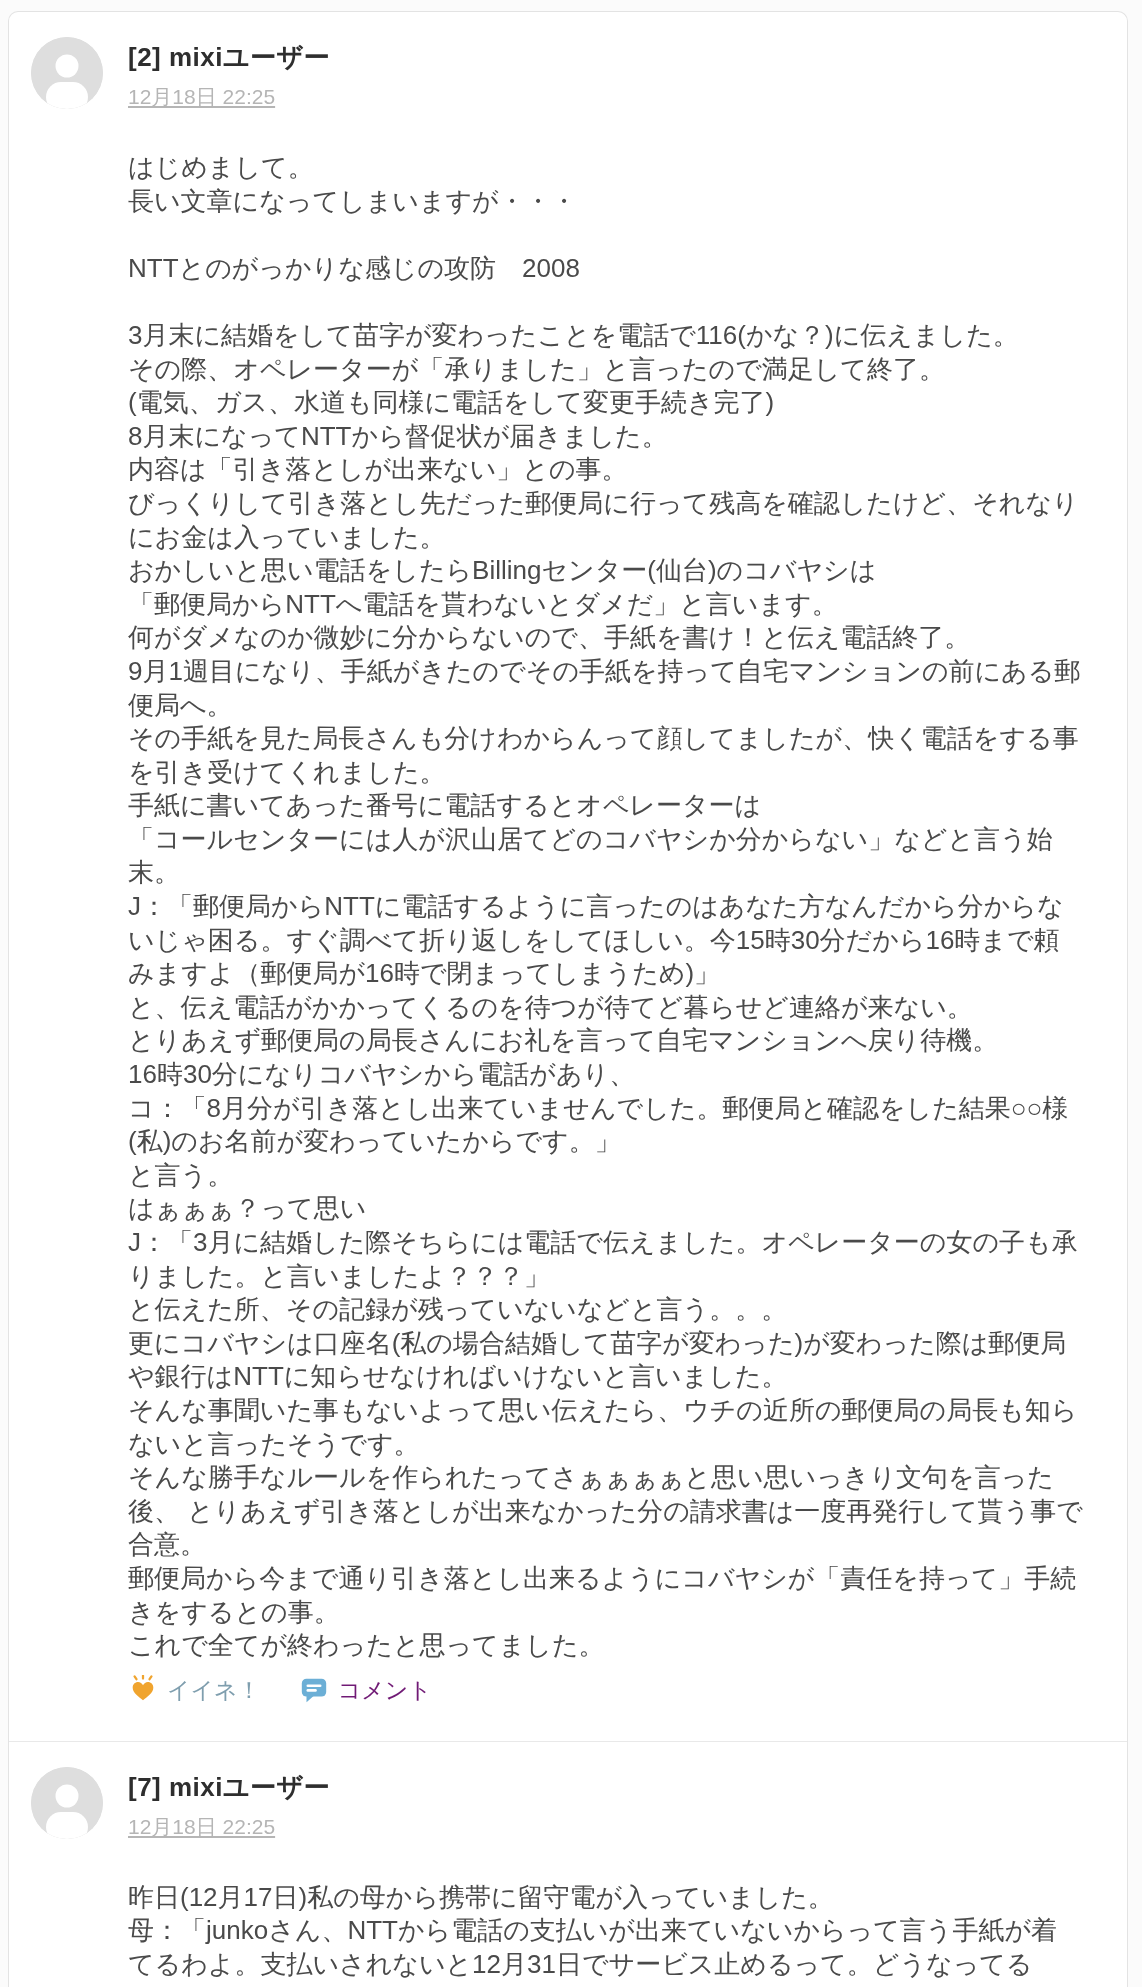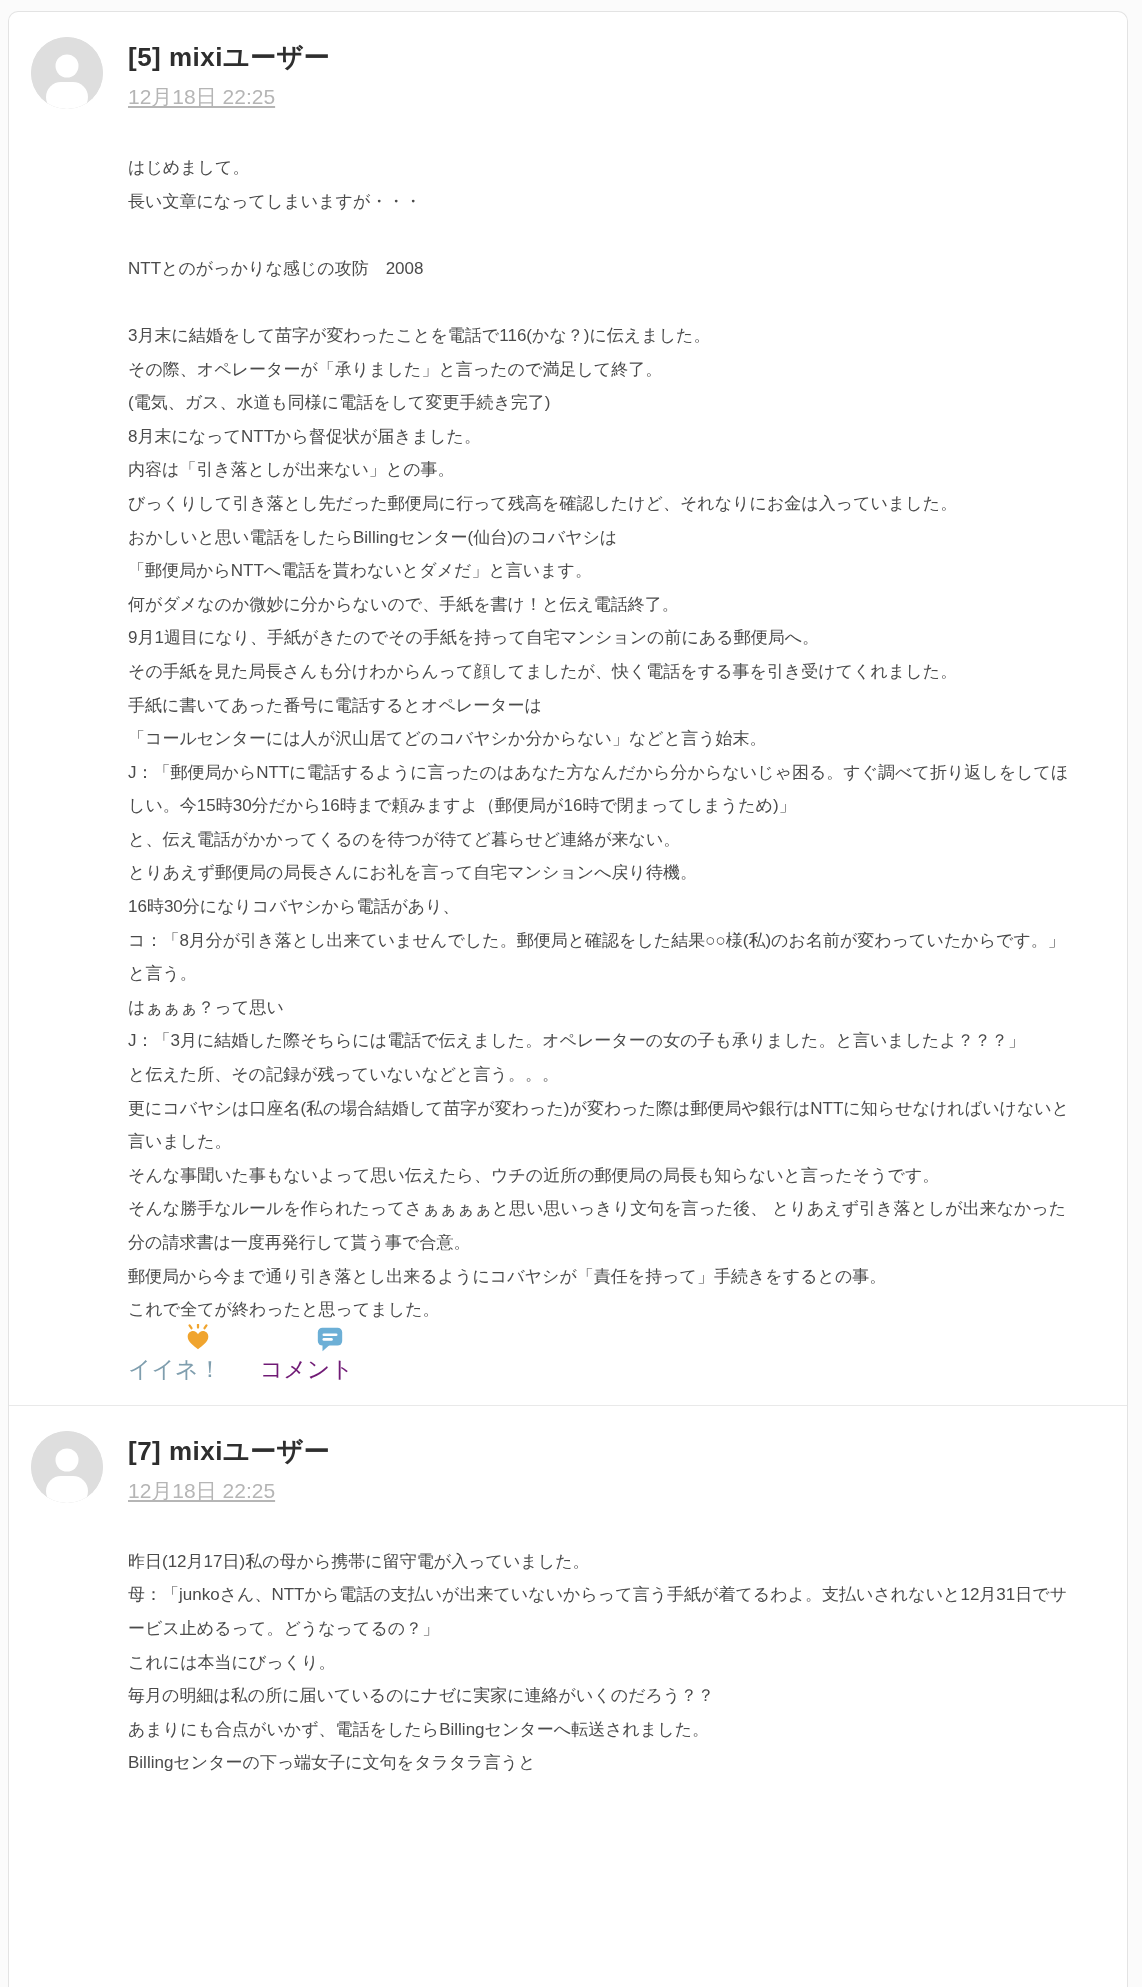--- a/index.html
+++ b/index.html
@@ -25,28 +25,28 @@
   }
   .avatar svg { display: block; }
   .head-text { margin-left: 25px; padding-top: 3px; }
   .author {
     margin: 0; font-size: 26px; font-weight: bold; color: #2e2e2e;
     letter-spacing: 0.5px; cursor: pointer;
   }
   .date { margin-top: 8px; font-size: 21px; color: #b5b5b5; text-decoration: underline; }
   .comment-body {
     margin: 40px 44px 0 119px;
-    font-size: 17px; line-height: 33.6px; color: #4a4a4a;
+    font-size: 26px; line-height: 33.6px; color: #4a4a4a;
     white-space: pre-line;
     word-break: normal; overflow-wrap: break-word;
   }
   .actions { display: flex; align-items: center; margin: 12px 44px 0 119px; height: 32px; }
   .action {
-    display: flex; align-items: flex-end; cursor: pointer;
-    text-decoration: none; margin-right: 38px; flex-direction: column;
+    display: flex; align-items: flex-start; cursor: pointer;
+    text-decoration: none; margin-right: 38px;
   }
   .action .icon { display: block; margin-right: 9px; }
   .action .icon svg { display: block; }
   .label-like { font-size: 23px; color: #7f9eae; }
   .label-comment { font-size: 23px; color: #701a75; }
   .divider { border: none; border-top: 1px solid #e9e9e9; margin: 34px 0 0 0; }
 </style>
 </head>
 <body>
 
@@ -55,21 +55,21 @@
   <article class="comment">
     <header class="comment-header">
       <div class="avatar">
         <svg width="72" height="72" viewBox="0 0 72 72">
           <circle cx="36" cy="36" r="36" fill="#dedede"></circle>
           <circle cx="36" cy="29" r="11.5" fill="#ffffff"></circle>
           <rect x="15" y="45" width="42" height="30" rx="15" fill="#ffffff"></rect>
         </svg>
       </div>
       <div class="head-text">
-        <h2 class="author">[5] mixiユーザー</h2>
+        <h2 class="author">[2] mixiユーザー</h2>
         <div class="date">12月18日 22:25</div>
       </div>
     </header>
 
     <div class="comment-body">はじめまして。
 長い文章になってしまいますが・・・
 
 NTTとのがっかりな感じの攻防　2008
 
 3月末に結婚をして苗字が変わったことを電話で116(かな？)に伝えました。

